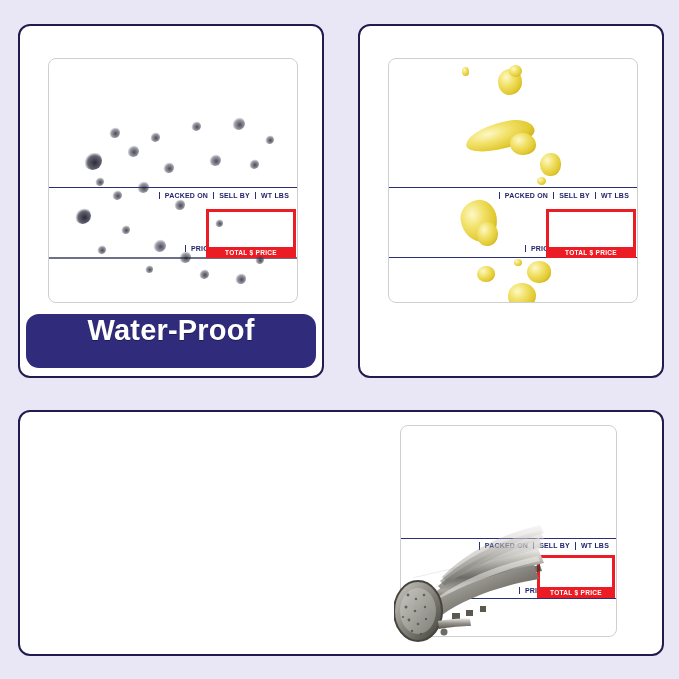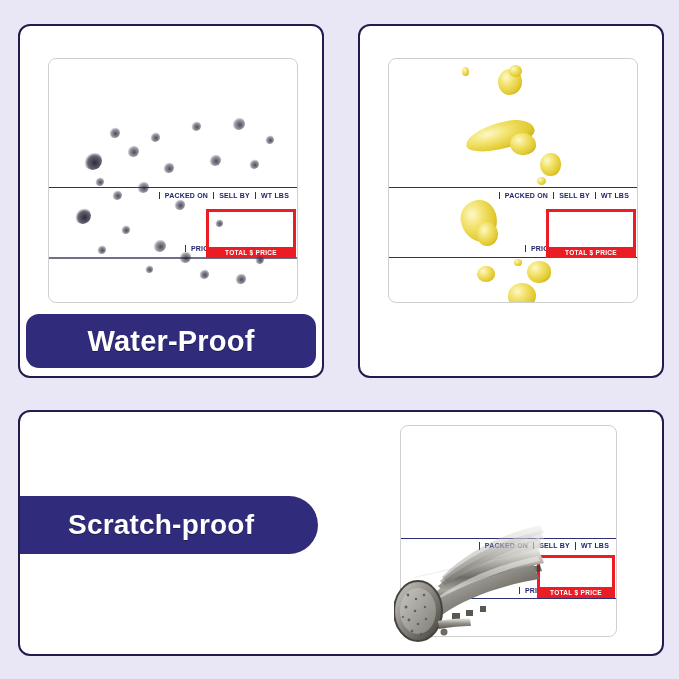--- a/index.html
+++ b/index.html
@@ -31,21 +31,20 @@
   }
   .card-tl { left: 18px;  top: 24px;  width: 306px; height: 354px; }
   .card-tr { left: 358px; top: 24px;  width: 306px; height: 354px; }
   .card-b  { left: 18px;  top: 410px; width: 646px; height: 246px; }
 
   
   .banner {
     position: absolute;
     background: #302b7a;
     display: flex;
-    align-items: center;
     box-sizing: border-box;
   }
   .banner-top {
     left: 6px;
     right: 6px;
     bottom: 8px;
     height: 54px;
     border-radius: 13px;
     justify-content: center;
   }
@@ -266,23 +265,20 @@
         <div class="oil-blob" style="left:119px; top:224px; width:28px; height:26px; border-radius:50% 50% 52% 48%;"></div>
         <div class="oil-blob" style="left:125px; top:200px; width:8px; height:7px; border-radius:50%;"></div>
         <div class="oil-blob" style="left:73px; top:8px; width:7px; height:9px; border-radius:50%;"></div>
       </div>
     </div>
 
   </div>
 
   <div class="card card-b">
 
-    <div class="banner banner-left">
-      <span class="banner-text">Scratch-proof</span>
-    </div>
 
     <div class="label label-b">
       <div class="label-inner">
 
         <div class="rule" style="top:112px;"></div>
         <div class="hdr-row" style="top:114px; height:12px;">
           <span class="hdr-cell">PACKED ON</span>
           <span class="hdr-cell">SELL BY</span>
           <span class="hdr-cell" style="padding-right:7px;">WT LBS</span>
         </div>

